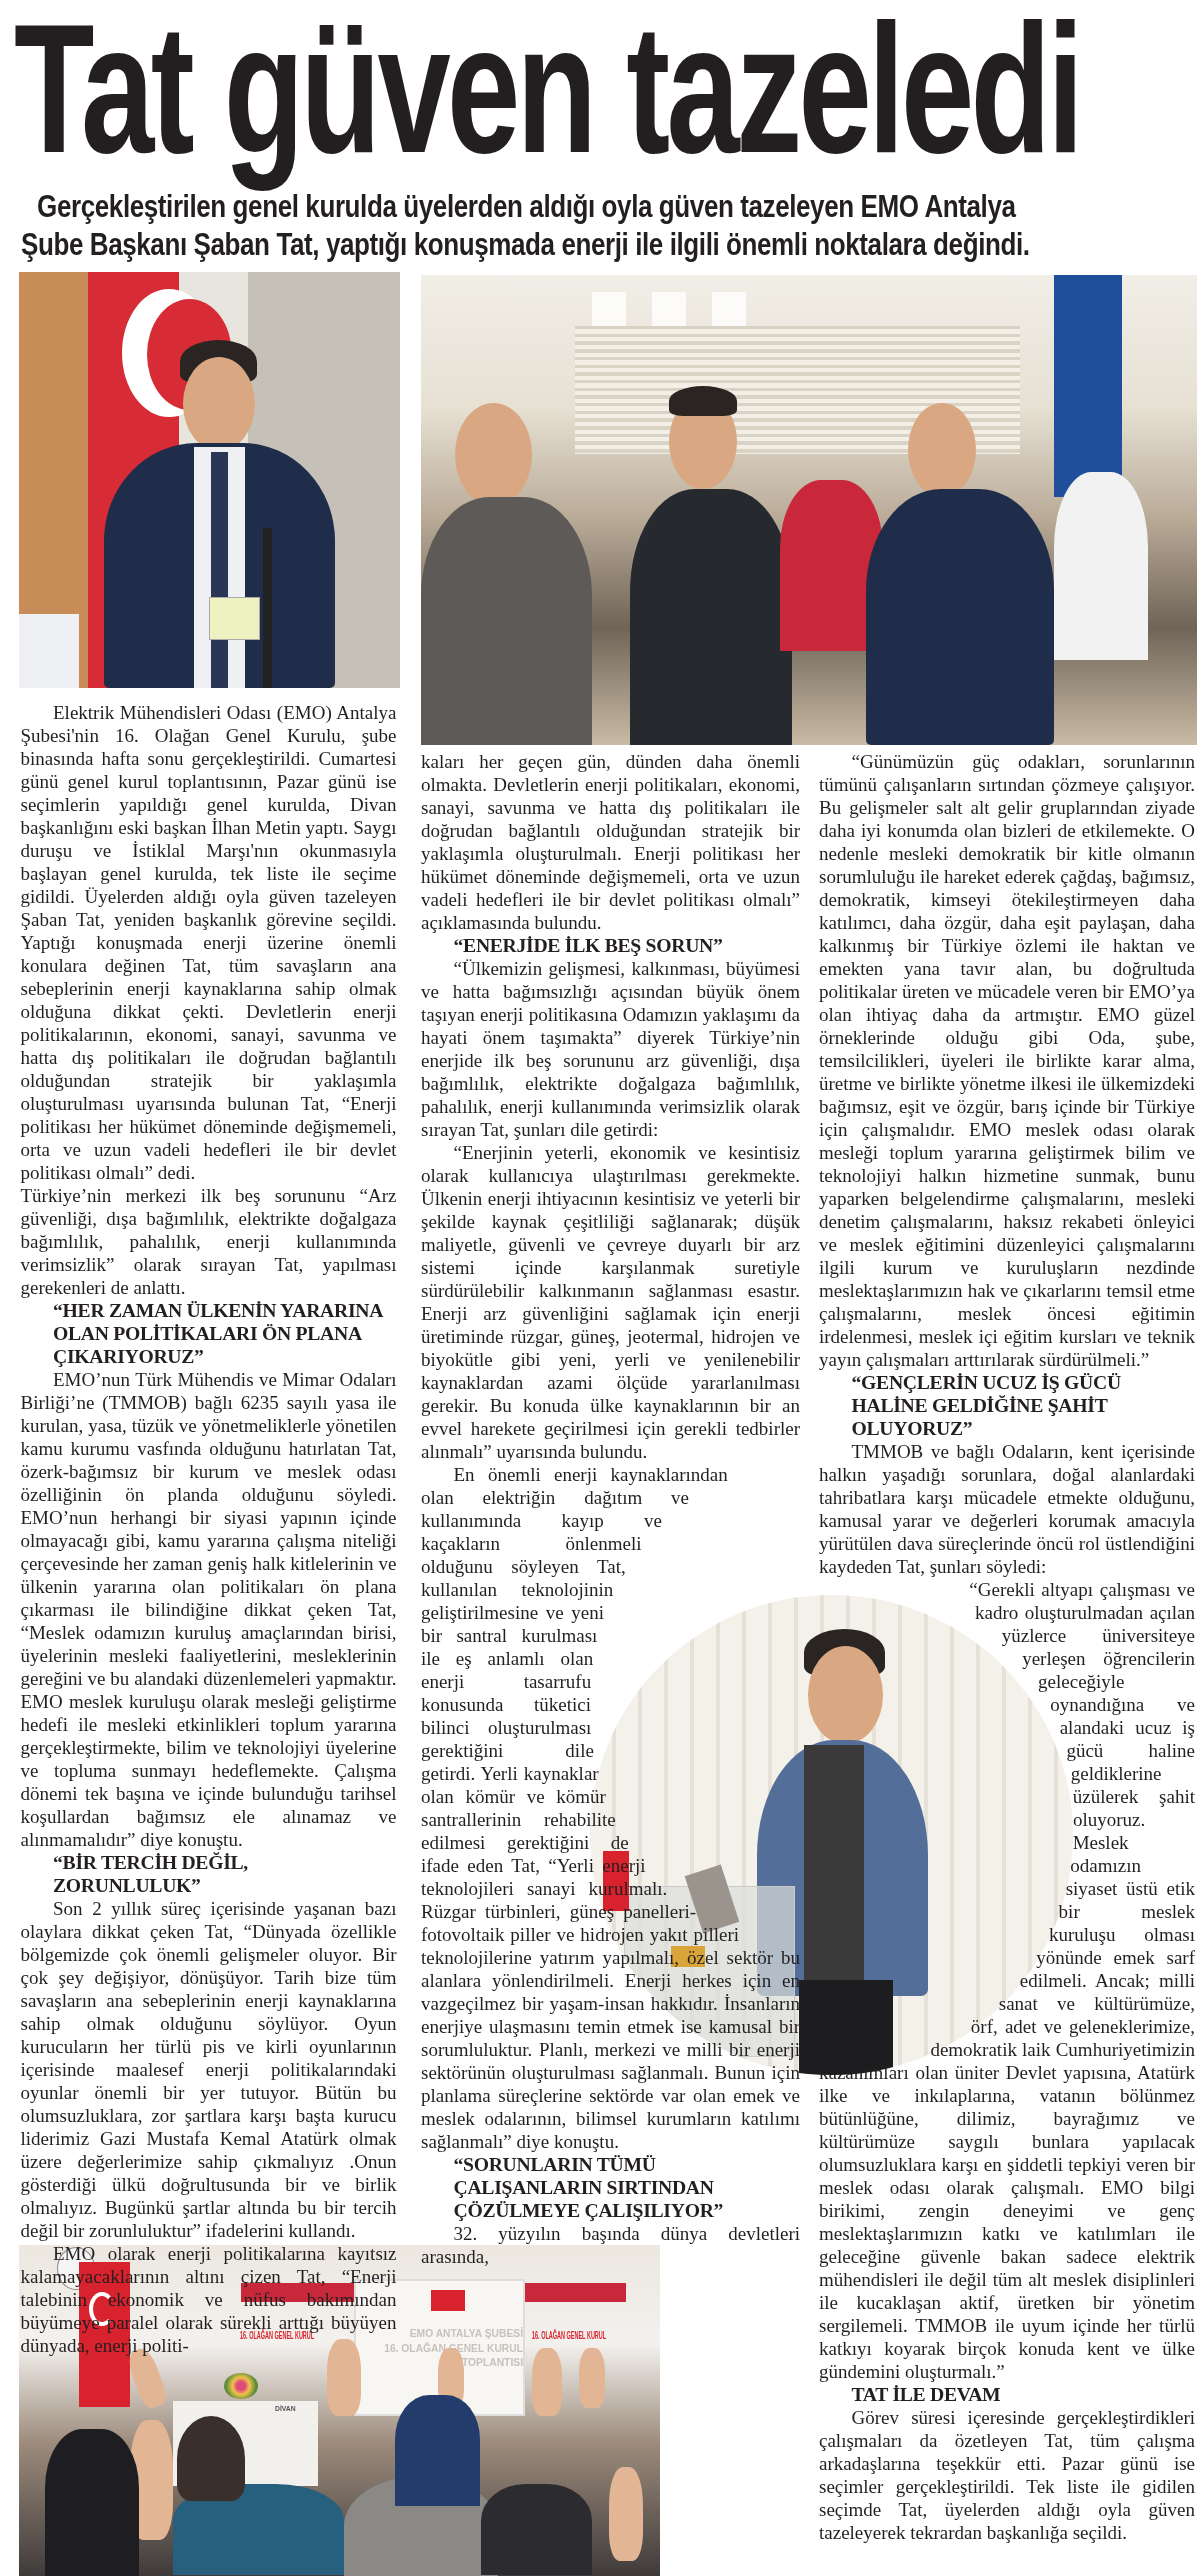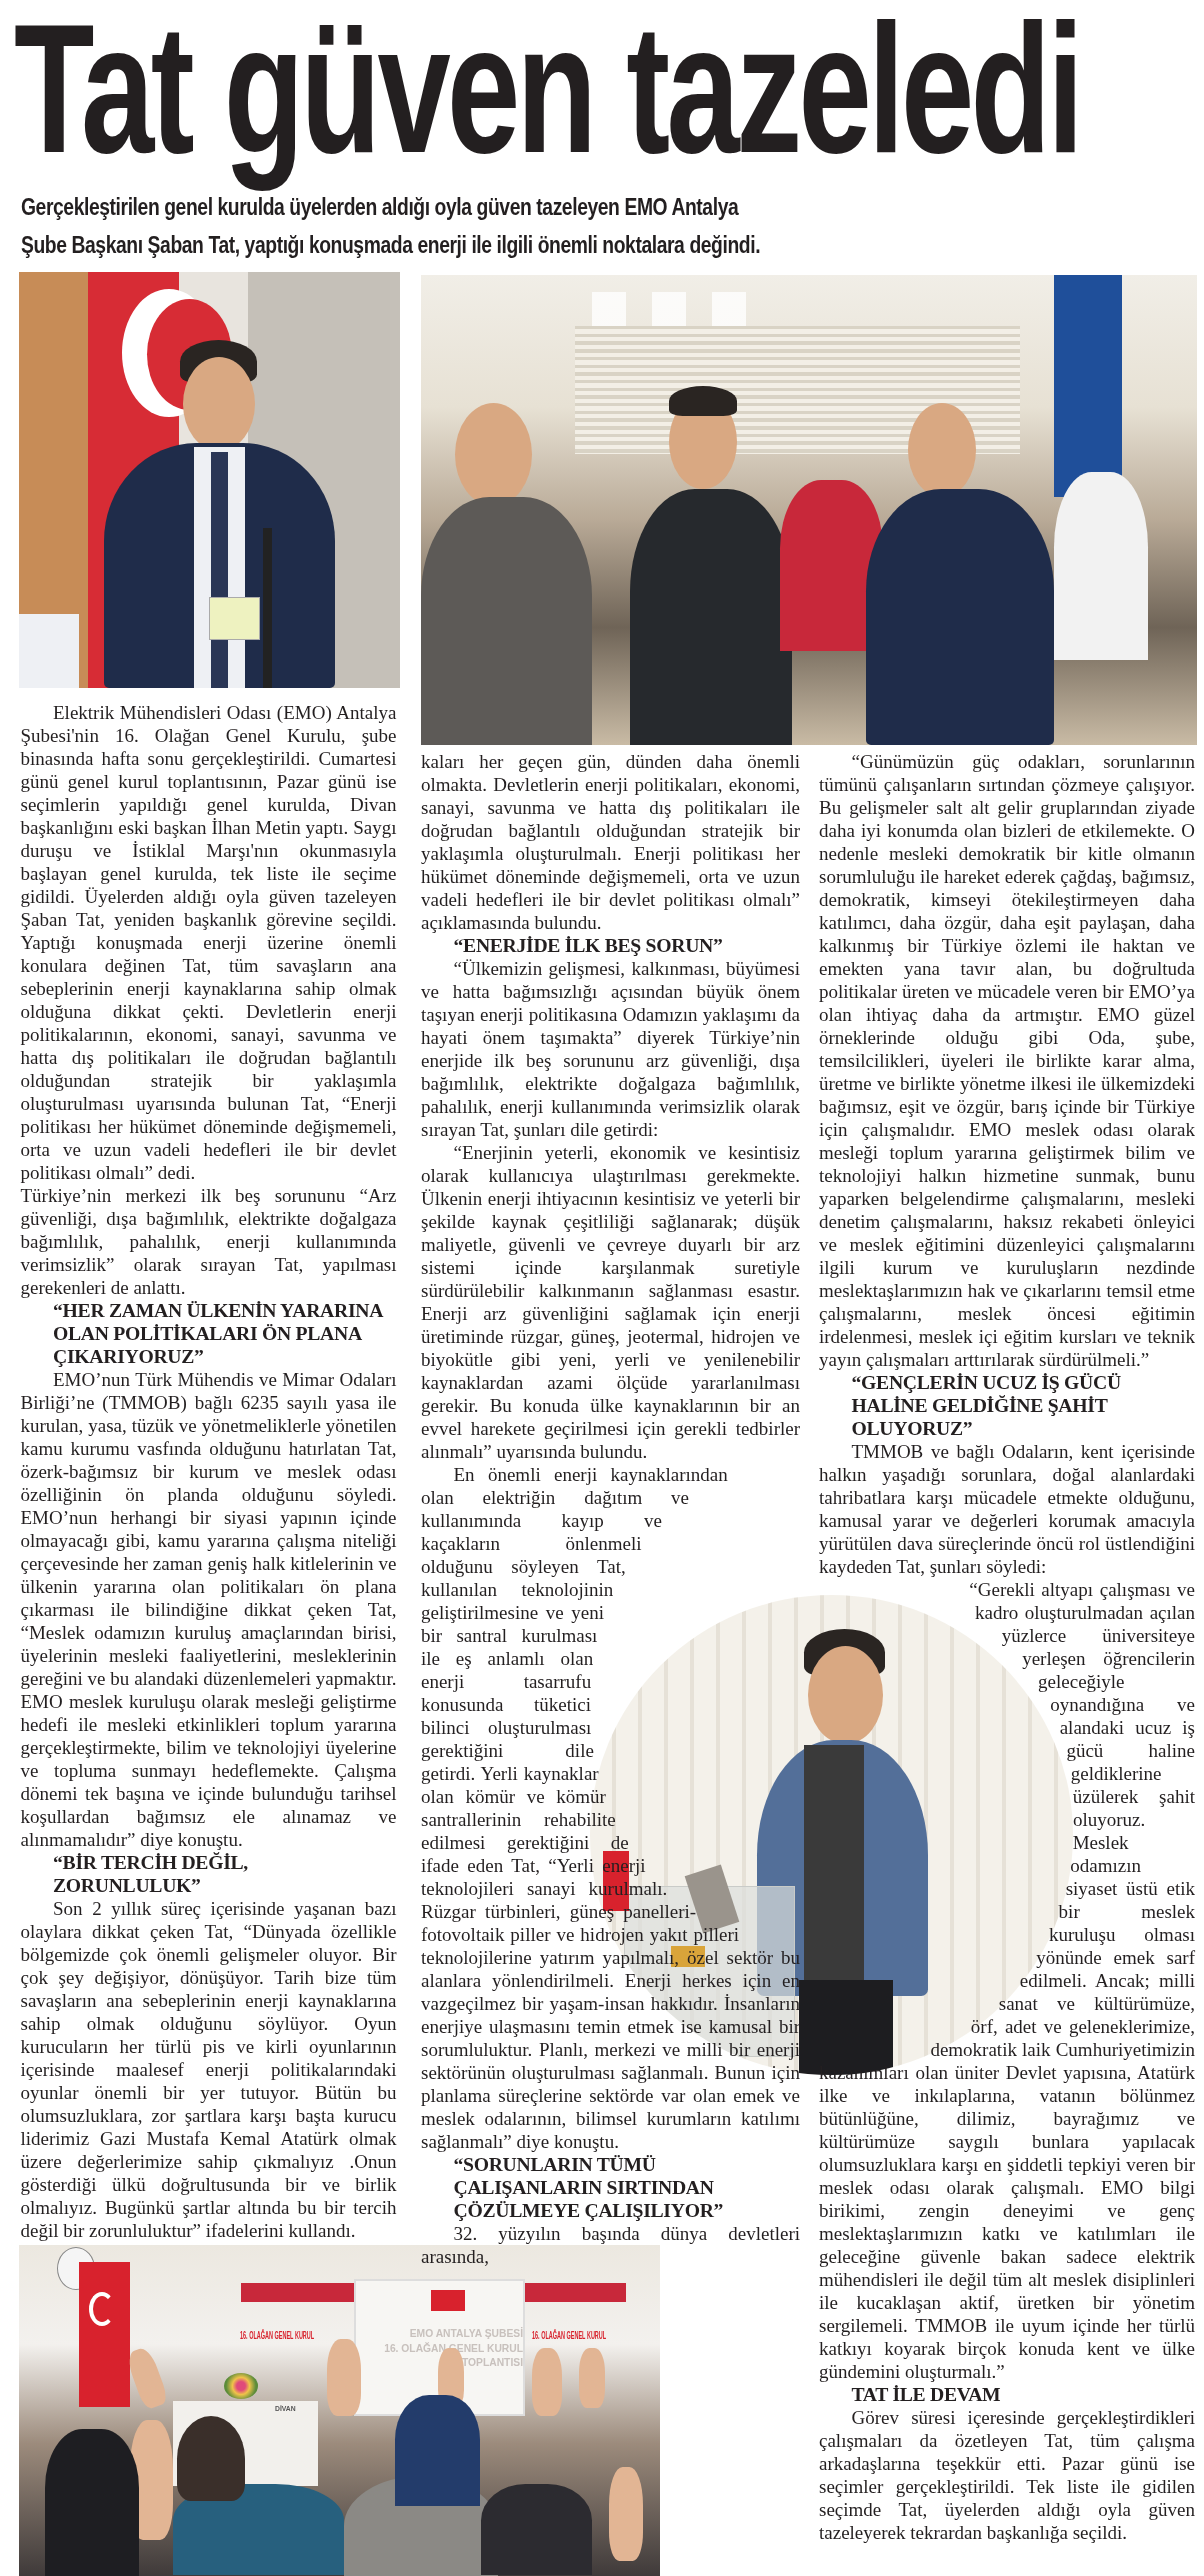--- a/index.html
+++ b/index.html
@@ -9,22 +9,22 @@
   .headline {
     position: absolute; left: 13.7px; top: 3.4px; width: 1188px; height: 171px;
     font-family: "Liberation Sans", sans-serif; font-weight: 700;
     font-size: 183px; line-height: 171px; letter-spacing: -5.1px;
     transform: scaleX(0.72); transform-origin: left top; white-space: nowrap;
     color: #231f20;
   }
   .deck {
     position: absolute; left: 20.5px; top: 188px; width: 1184px;
     font-family: "Liberation Sans", sans-serif; font-weight: 700;
-    font-size: 23px; line-height: 38px; color: #231f20;
-    letter-spacing: -0.5px; white-space: nowrap;
+    font-size: 31px; line-height: 38px; color: #231f20;
+    letter-spacing: -0.5px; white-space: nowrap; text-align: right;
   }
   .deck div { transform: scaleX(0.84); transform-origin: left top; }
 
   .photo { position: absolute; overflow: hidden; }
   .photo-left { left: 19px; top: 272px; width: 381px; height: 416px;
     background: linear-gradient(90deg, #c78c57 0 18%, #d72c35 18% 42%, #e8e4de 42% 60%, #c5c0b8 60% 100%); }
   .photo-crowd { left: 421px; top: 275px; width: 776px; height: 470px;
     background: linear-gradient(180deg, #f1eee7 0%, #e7e1d4 28%, #b9aa97 52%, #6f6457 75%, #c9bba5 100%); }
   .photo-vote { left: 19px; top: 2245px; width: 641px; height: 331px;
     background: linear-gradient(180deg, #ece8e0 0%, #f3f1ee 30%, #9c8b7c 60%, #3f3a3a 100%); padding-left: 35px; }
@@ -137,20 +137,21 @@
   <div class="shape" style="left:376px;top:150px;width:85px;height:111px;background:#233c6b;border-radius:40% 40% 0 0;"></div>
 </div>
 
 <div class="col col1">
   <p>Elektrik Mühendisleri Odası (EMO) Antalya Şubesi'nin 16. Olağan Genel Kurulu, şube binasında hafta sonu gerçekleştirildi. Cumartesi günü genel kurul toplantısının, Pazar günü ise seçimlerin yapıldığı genel kurulda, Divan başkanlığını eski başkan İlhan Metin yaptı. Saygı duruşu ve İstiklal Marşı'nın okunmasıyla başlayan genel kurulda, tek liste ile seçime gidildi. Üyelerden aldığı oyla güven tazeleyen Şaban Tat, yeniden başkanlık görevine seçildi. Yaptığı konuşmada enerji üzerine önemli konulara değinen Tat, tüm savaşların ana sebeplerinin enerji kaynaklarına sahip olmak olduğuna dikkat çekti. Devletlerin enerji politikalarının, ekonomi, sanayi, savunma ve hatta dış politikaları ile doğrudan bağlantılı olduğundan stratejik bir yaklaşımla oluşturulması uyarısında bulunan Tat, “Enerji politikası her hükümet döneminde değişmemeli, orta ve uzun vadeli hedefleri ile bir devlet politikası olmalı” dedi.</p>
   <p class="noind">Türkiye’nin merkezi ilk beş sorununu “Arz güvenliği, dışa bağımlılık, elektrikte doğalgaza bağımlılık, pahalılık, enerji kullanımında verimsizlik” olarak sırayan Tat, yapılması gerekenleri de anlattı.</p>
   <h3>“HER ZAMAN ÜLKENİN YARARINA OLAN POLİTİKALARI ÖN PLANA ÇIKARIYORUZ”</h3>
   <p>EMO’nun Türk Mühendis ve Mimar Odaları Birliği’ne (TMMOB) bağlı 6235 sayılı yasa ile kurulan, yasa, tüzük ve yönetmeliklerle yönetilen kamu kurumu vasfında olduğunu hatırlatan Tat, özerk-bağımsız bir kurum ve meslek odası özelliğinin ön planda olduğunu söyledi. EMO’nun herhangi bir siyasi yapının içinde olmayacağı gibi, kamu yararına çalışma niteliği çerçevesinde her zaman geniş halk kitlelerinin ve ülkenin yararına olan politikaları ön plana çıkarması ile bilindiğine dikkat çeken Tat, “Meslek odamızın kuruluş amaçlarından birisi, üyelerinin mesleki faaliyetlerini, mesleklerinin gereğini ve bu alandaki düzenlemeleri yapmaktır. EMO meslek kuruluşu olarak mesleği geliştirme hedefi ile mesleki etkinlikleri toplum yararına gerçekleştirmekte, bilim ve teknolojiyi üyelerine ve topluma sunmayı hedeflemekte. Çalışma dönemi tek başına ve içinde bulunduğu tarihsel koşullardan bağımsız ele alınamaz ve alınmamalıdır” diye konuştu.</p>
   <h3>“BİR TERCİH DEĞİL, ZORUNLULUK”</h3>
   <p>Son 2 yıllık süreç içerisinde yaşanan bazı olaylara dikkat çeken Tat, “Dünyada özellikle bölgemizde çok önemli gelişmeler oluyor. Bir çok şey değişiyor, dönüşüyor. Tarih bize tüm savaşların ana sebeplerinin enerji kaynaklarına sahip olmak olduğunu söylüyor. Oyun kurucuların her türlü pis ve kirli oyunlarının içerisinde maalesef enerji politikalarındaki oyunlar önemli bir yer tutuyor. Bütün bu olumsuzluklara, zor şartlara karşı başta kurucu liderimiz Gazi Mustafa Kemal Atatürk olmak üzere değerlerimize sahip çıkmalıyız .Onun gösterdiği ülkü doğrultusunda bir ve birlik olmalıyız. Bugünkü şartlar altında bu bir tercih değil bir zorunluluktur” ifadelerini kullandı.</p>
+  <p>EMO olarak enerji politikalarına kayıtsız kalamayacaklarının altını çizen Tat, “Enerji talebinin ekonomik ve nüfus bakımından büyümeye paralel olarak sürekli arttığı büyüyen dünyada, enerji politi-</p>
 </div>
 
 <div class="col col2">
   <p class="noind">kaları her geçen gün, dünden daha önemli olmakta. Devletlerin enerji politikaları, ekonomi, sanayi, savunma ve hatta dış politikaları ile doğrudan bağlantılı olduğundan stratejik bir yaklaşımla oluşturulmalı. Enerji politikası her hükümet döneminde değişmemeli, orta ve uzun vadeli hedefleri ile bir devlet politikası olmalı” açıklamasında bulundu.</p>
   <h3>“ENERJİDE İLK BEŞ SORUN”</h3>
   <p>“Ülkemizin gelişmesi, kalkınması, büyümesi ve hatta bağımsızlığı açısından büyük önem taşıyan enerji politikasına Odamızın yaklaşımı da hayati önem taşımakta” diyerek Türkiye’nin enerjide ilk beş sorununu arz güvenliği, dışa bağımlılık, elektrikte doğalgaza bağımlılık, pahalılık, enerji kullanımında verimsizlik olarak sırayan Tat, şunları dile getirdi:</p>
   <p>“Enerjinin yeterli, ekonomik ve kesintisiz olarak kullanıcıya ulaştırılması gerekmekte. Ülkenin enerji ihtiyacının kesintisiz ve yeterli bir şekilde kaynak çeşitliliği sağlanarak; düşük maliyetle, güvenli ve çevreye duyarlı bir arz sistemi içinde karşılanmak suretiyle sürdürülebilir kalkınmanın sağlanması esastır. Enerji arz güvenliğini sağlamak için enerji üretiminde rüzgar, güneş, jeotermal, hidrojen ve biyokütle gibi yeni, yerli ve yenilenebilir kaynaklardan azami ölçüde yararlanılması gerekir. Bu konuda ülke kaynaklarının bir an evvel harekete geçirilmesi için gerekli tedbirler alınmalı” uyarısında bulundu.</p>
   <div class="float-circle-l" style="margin-top:51px;"></div>
   <p>En önemli enerji kaynaklarından olan elektriğin dağıtım ve kullanımında kayıp ve kaçakların önlenmeli olduğunu söyleyen Tat, kullanılan teknolojinin geliştirilmesine ve yeni bir santral kurulması ile eş anlamlı olan enerji tasarrufu konusunda tüketici bilinci oluşturulması gerektiğini dile getirdi. Yerli kaynaklar olan kömür ve kömür santrallerinin rehabilite edilmesi gerektiğini de ifade eden Tat, “Yerli enerji teknolojileri sanayi kurulmalı. Rüzgar türbinleri, güneş panelleri-fotovoltaik piller ve hidrojen yakıt pilleri teknolojilerine yatırım yapılmalı, özel sektör bu alanlara yönlendirilmeli. Enerji herkes için en vazgeçilmez bir yaşam-insan hakkıdır. İnsanların enerjiye ulaşmasını temin etmek ise kamusal bir sorumluluktur. Planlı, merkezi ve milli bir enerji sektörünün oluşturulması sağlanmalı. Bunun için planlama süreçlerine sektörde var olan emek ve meslek odalarının, bilimsel kurumların katılımı sağlanmalı” diye konuştu.</p>
   <h3 style="clear:both;">“SORUNLARIN TÜMÜ ÇALIŞANLARIN SIRTINDAN ÇÖZÜLMEYE ÇALIŞILIYOR”</h3>

